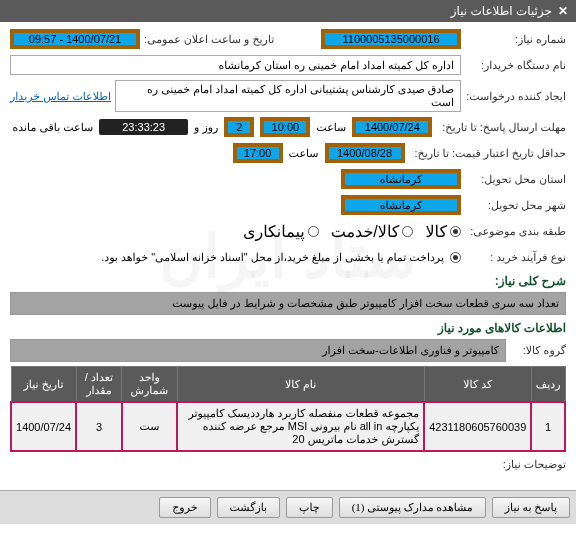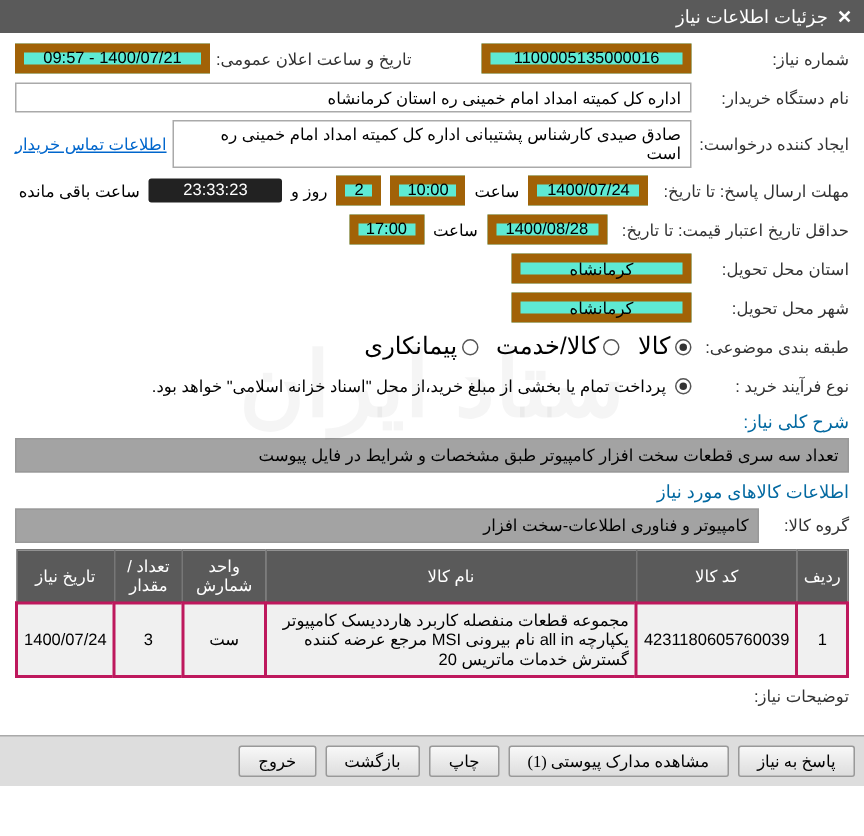--- a/index.html
+++ b/index.html
@@ -5,29 +5,29 @@
 * { box-sizing: border-box; margin: 0; padding: 0; }
 body { font-family: Tahoma, Arial, sans-serif; font-size: 11px; background: #fff; direction: rtl; }
 .container { width: 576px; background: #fff; }
 .header-bar { background: #5a5a5a; color: #fff; padding: 4px 8px; font-size: 12px; display: flex; align-items: center; gap: 6px; }
 .header-bar .close-x { cursor: pointer; font-weight: bold; }
 .form-area { padding: 6px 10px; background: #fff; position: relative; }
 .watermark { position: absolute; top: 50%; left: 50%; transform: translate(-50%, -50%); font-size: 60px; color: rgba(0,0,0,0.04); font-weight: bold; pointer-events: none; z-index: 0; white-space: nowrap; }
 .row { display: flex; align-items: center; margin-bottom: 4px; min-height: 22px; position: relative; z-index: 1; }
 .label { min-width: 105px; text-align: right; color: #333; font-size: 11px; padding-left: 4px; }
 .value-box { background: #fff; border: 1px solid #aaa; padding: 2px 6px; font-size: 11px; min-height: 20px; display: flex; align-items: center; }
-.input-like { background: #5eead4; border: 6px solid #a16207; padding: 2px 4px; min-width: 80px; height: 20px; display: inline-flex; align-items: center; justify-content: center; font-size: 11px; }
+.input-like { background: #0ea5e9; border: 4px solid #a16207; padding: 2px 4px; min-width: 80px; height: 20px; display: inline-flex; align-items: center; justify-content: center; font-size: 11px; }
 .link-blue { color: #0066cc; cursor: pointer; text-decoration: underline; font-size: 11px; }
 .countdown { background: #222; color: #fff; padding: 2px 23px; border-radius: 2px; font-size: 11px; min-width: 60px; text-align: center; }
 .radio-group { display: flex; gap: 12px; align-items: center; }
 .radio-item { display: flex; align-items: center; gap: 3px; font-size: 16px; }
 .radio-circle { width: 11px; height: 11px; border: 1px solid #555; border-radius: 50%; display: inline-flex; align-items: center; justify-content: center; }
 .radio-circle.checked::after { content: ''; width: 5px; height: 5px; background: #333; border-radius: 50%; }
 .gray-box { background: #a3a3a3; border: 1px solid #999; padding: 4px 6px; font-size: 11px; }
-.section-title { font-weight: normal; font-size: 12px; margin: 6px 0 4px 0; color: #0369a1; }
+.section-title { font-weight: bold; font-size: 12px; margin: 6px 0 4px 0; color: #14532d; }
 .desc-box { background: #e8e8e8; border: 1px solid #999; padding: 6px; font-size: 11px; line-height: 1.5; }
 table.data-table { width: 100%; border-collapse: collapse; font-size: 11px; margin-top: 4px; }
 table.data-table th { background: #5a5a5a; color: #fff; padding: 4px; border: 1px solid #777; font-weight: normal; text-align: center; }
 table.data-table td { background: #f0f0f0; padding: 4px; border: 2px solid #be185d; text-align: center; }
 .footer-buttons { background: #ddd; padding: 6px; display: flex; gap: 6px; justify-content: flex-start; border-top: 1px solid #aaa; }
 .btn { background: linear-gradient(#f8f8f8, #ddd); border: 1px solid #999; padding: 3px 12px; font-size: 11px; cursor: pointer; border-radius: 2px; font-family: Tahoma; }
 .flex-gap { display: flex; gap: 6px; align-items: center; flex-wrap: wrap; }
 </style>
 </head>
 <body>

